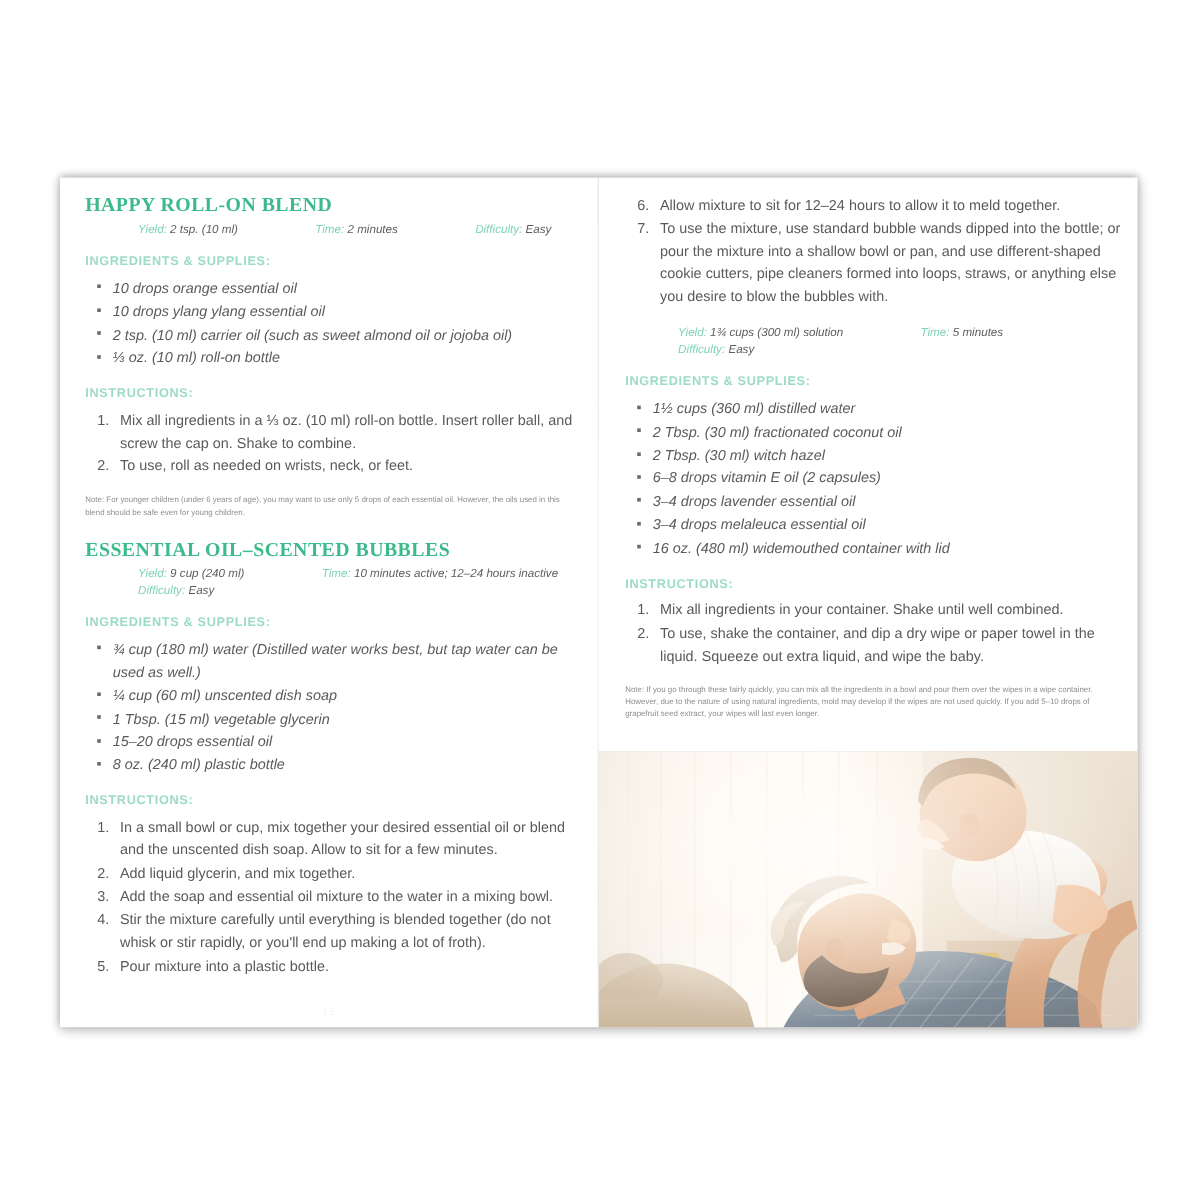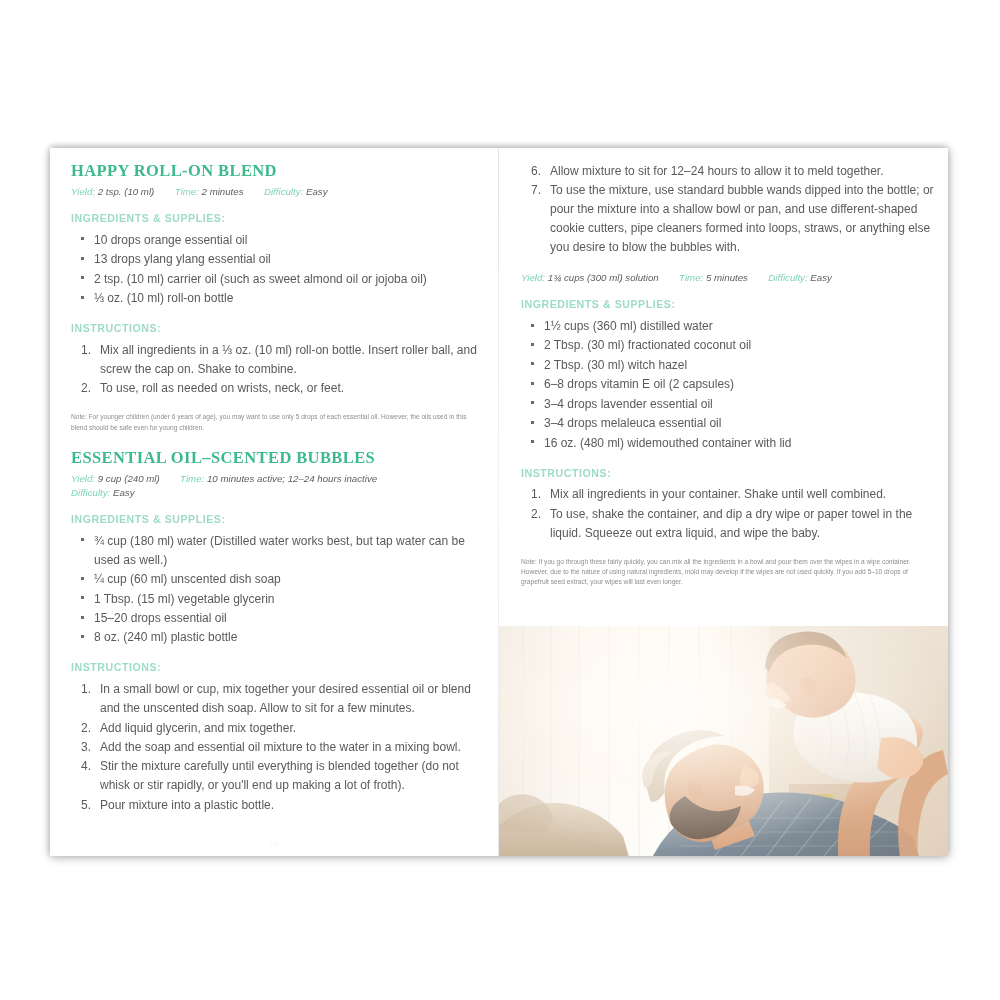--- a/index.html
+++ b/index.html
@@ -72,40 +72,41 @@
     font-size: 9.7px;
     line-height: 1.45;
     color: #6d6d6d;
     font-style: italic;
     margin: 0 0 13px 0;
     white-space: normal;
   }
   .meta .lbl {
     color: #7fd3b4;
     font-style: italic;
+    margin-left: 44px;
   }
   .meta .val { color: #5d5d5d; font-style: italic; }
   .meta .gap { display: inline-block; width: 15px; }
 
   .subhead {
     font-size: 10.6px;
     letter-spacing: 0.55px;
     color: #9ddcc4;
     margin: 0 0 6px 0;
     line-height: 1.2;
   }
 
   ul.ing, ol.steps {
     margin: 0 0 14px 0;
     padding: 0 0 0 20px;
     color: #5a5a5a;
     font-size: 12px;
     line-height: 1.58;
   }
-  ul.ing { list-style: none; padding-left: 8px; }
+  ul.ing { list-style: none; padding-left: 8px; font-style: italic; }
   ul.ing li {
     position: relative;
     padding-left: 15px;
     margin: 0 0 0.5px 0;
   }
   ul.ing li::before {
     content: "";
     position: absolute;
     left: 2px;
     top: 6.5px;
@@ -185,21 +186,21 @@
           <span class="lbl">Time:</span>
           <span class="val">2 minutes</span>
           <span class="gap"></span>
           <span class="lbl">Difficulty:</span>
           <span class="val">Easy</span>
         </p>
 
         <h3 class="subhead">INGREDIENTS &amp; SUPPLIES:</h3>
         <ul class="ing">
           <li>10 drops orange essential oil</li>
-          <li>13 drops ylang ylang essential oil</li>
+          <li>10 drops ylang ylang essential oil</li>
           <li>2 tsp. (10 ml) carrier oil (such as sweet almond oil or jojoba oil)</li>
           <li>⅓ oz. (10 ml) roll-on bottle</li>
         </ul>
 
         <h3 class="subhead">INSTRUCTIONS:</h3>
         <ol class="steps">
           <li>Mix all ingredients in a ⅓ oz. (10 ml) roll-on bottle. Insert roller ball, and screw the cap on. Shake to combine.</li>
           <li>To use, roll as needed on wrists, neck, or feet.</li>
         </ol>
 

